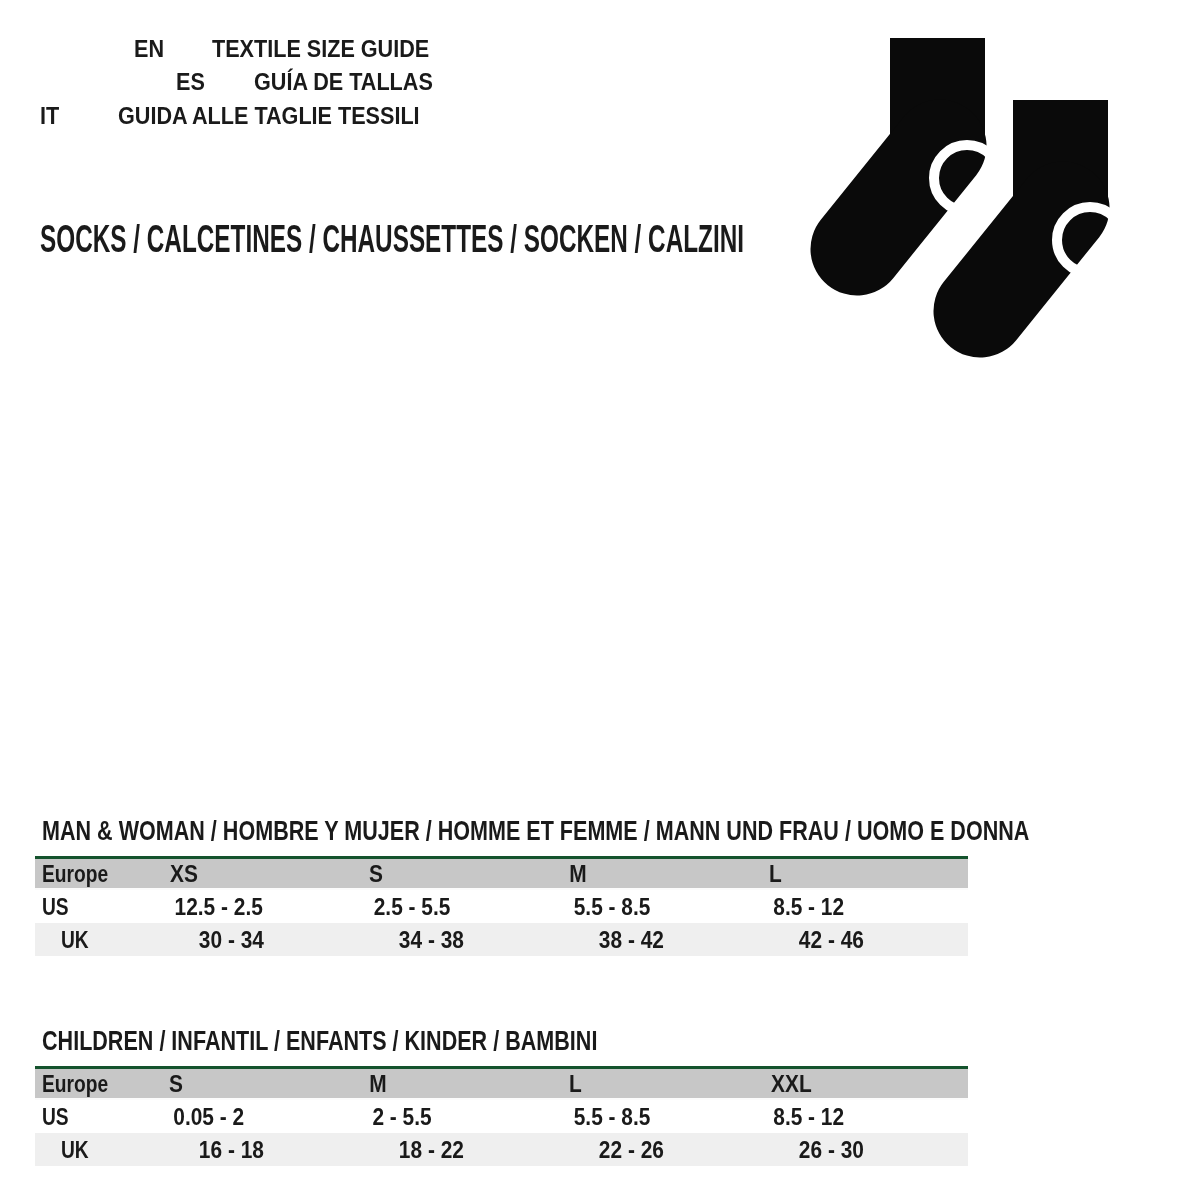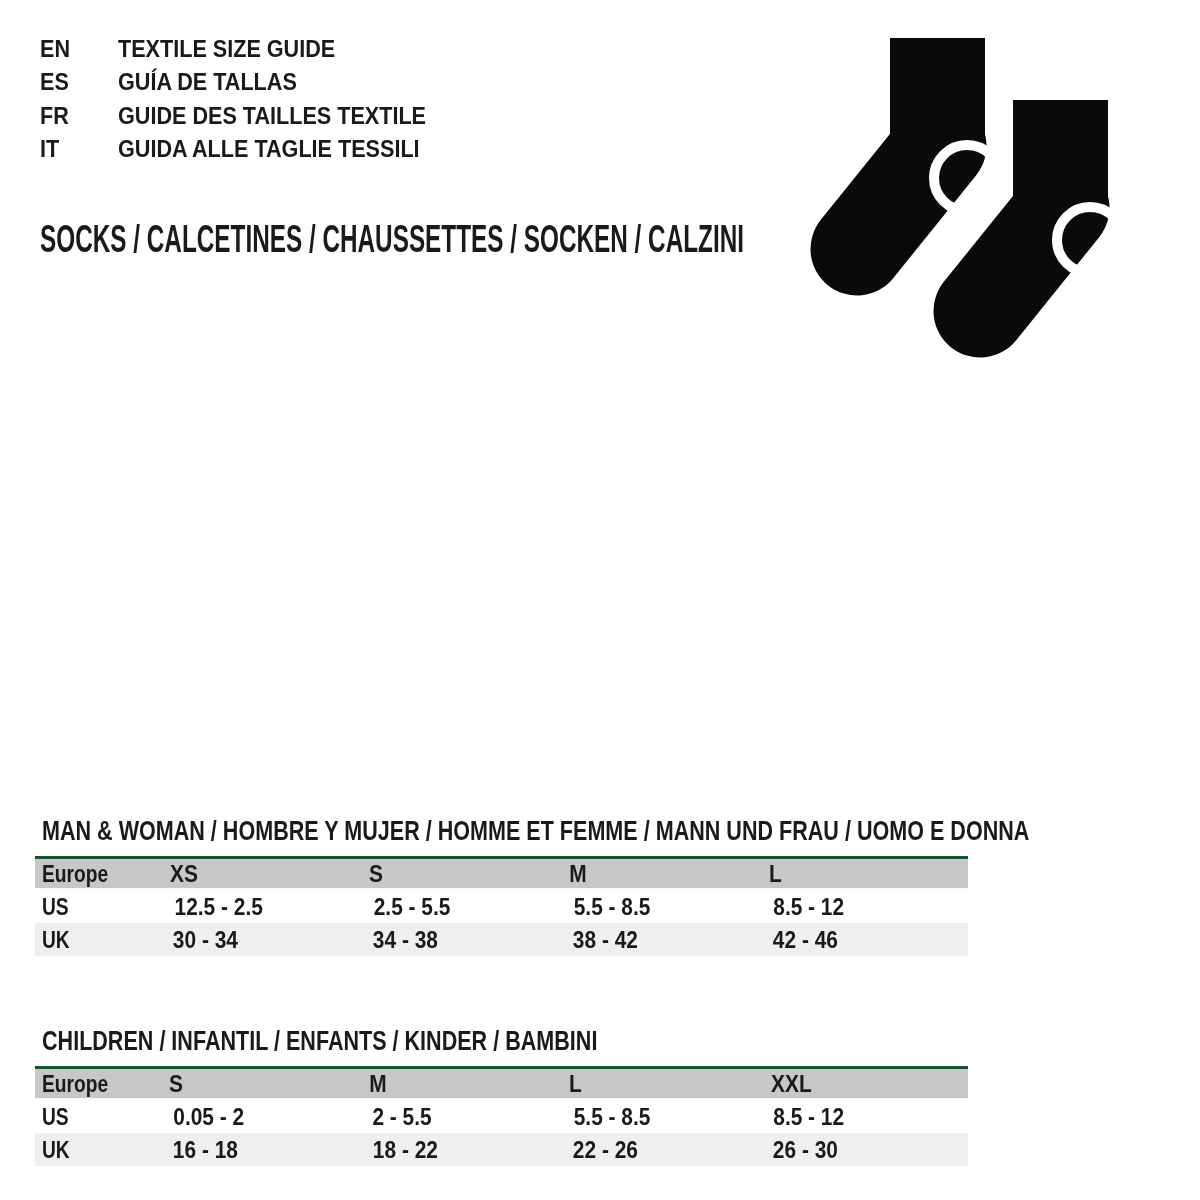--- a/index.html
+++ b/index.html
@@ -11,21 +11,21 @@
     -webkit-font-smoothing: antialiased;
   }
   .page { position: relative; width: 1200px; height: 1200px; overflow: hidden; background: #ffffff; }
 
   
   .cx { display: inline-block; white-space: nowrap; transform: scaleX(var(--sx, 0.9)); transform-origin: 0 50%; }
   .cx-c { display: inline-block; white-space: nowrap; transform: scaleX(var(--sx, 0.87)); transform-origin: 50% 50%; }
 
   
   .lang-list { position: absolute; left: 40px; top: 32px; }
-  .lang-row { display: flex; align-items: center; height: 33.5px; font-size: 24px; }
+  .lang-row { display: flex; align-items: center; height: 33.5px; font-size: 24px; justify-content: flex-end; }
   .lang-code { width: 78px; }
   .lang-label { --sx: 0.9; }
 
   
   .category-heading { position: absolute; left: 40px; top: 220px; font-size: 38px; line-height: 1; }
   .category-heading .cx { --sx: 0.64; }
 
   
   .socks-icon { position: absolute; left: 800px; top: 24px; }
 
@@ -38,43 +38,39 @@
   .size-table { position: absolute; left: 35px; width: 933px; border-collapse: collapse; table-layout: fixed; font-size: 24px; }
   .size-table-1 { top: 856px; }
   .size-table-2 { top: 1066px; }
   .size-table td { padding: 0; vertical-align: middle; }
   .size-table thead td {
     height: 29px; background: #c7c7c7;
     border-top: 3px solid #14532d;
     border-bottom: 2px solid #fbfbfb;
   }
   .size-table tbody td { height: 33px; margin-left: 40px; }
-  .size-table tbody tr.row-alt td { background: #efefef; }
+  .size-table tbody tr.row-alt td { background: #efefef; padding-left: 26px; }
   .size-table td.col-label { text-align: left; padding-left: 7px; }
   .size-table td.col-val { text-align: left; }
   .size-table td.col-label .cx { --sx: 0.8; }
   .size-table td.col-val .cx-c { --sx: 0.87; }
 </style>
 </head>
 <body>
 
 <div class="page">
 
   <div class="lang-list">
     <div class="lang-row">
       <span class="lang-code"><span class="cx">EN</span></span>
       <span class="cx lang-label">TEXTILE SIZE GUIDE</span>
     </div>
     <div class="lang-row">
       <span class="lang-code"><span class="cx">ES</span></span>
       <span class="cx lang-label">GUÍA DE TALLAS</span>
-    </div>
-    <div class="lang-row">
-      <span class="lang-code"><span class="cx">FR</span></span>
-      <span class="cx lang-label">GUIDE DES TAILLES TEXTILE</span>
     </div>
     <div class="lang-row">
       <span class="lang-code"><span class="cx">IT</span></span>
       <span class="cx lang-label">GUIDA ALLE TAGLIE TESSILI</span>
     </div>
   </div>
 
   <div class="category-heading">
     <span class="cx">SOCKS / CALCETINES / CHAUSSETTES / SOCKEN / CALZINI</span>
   </div>

